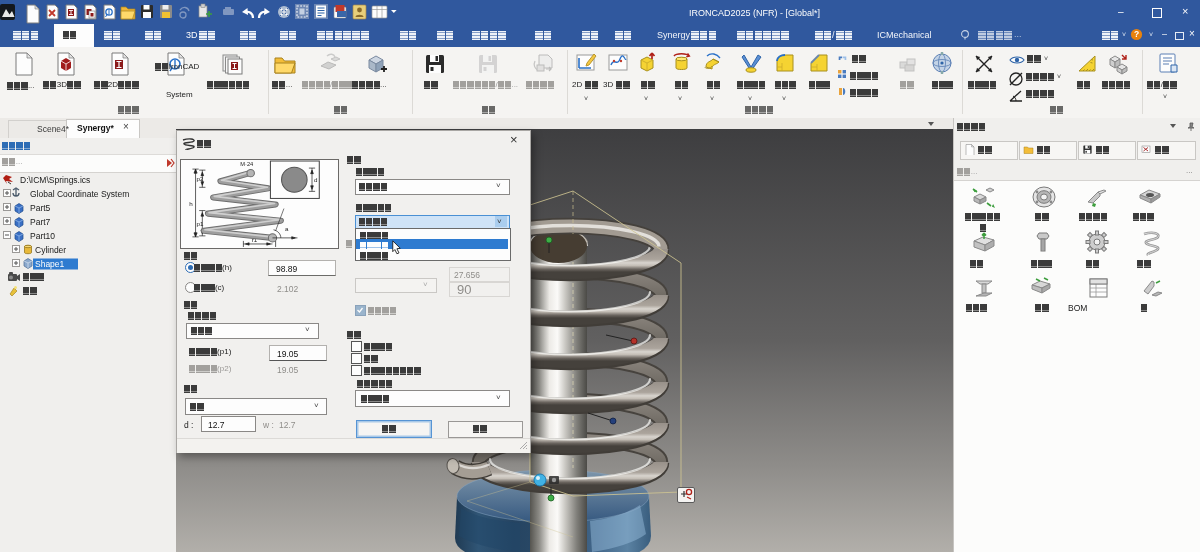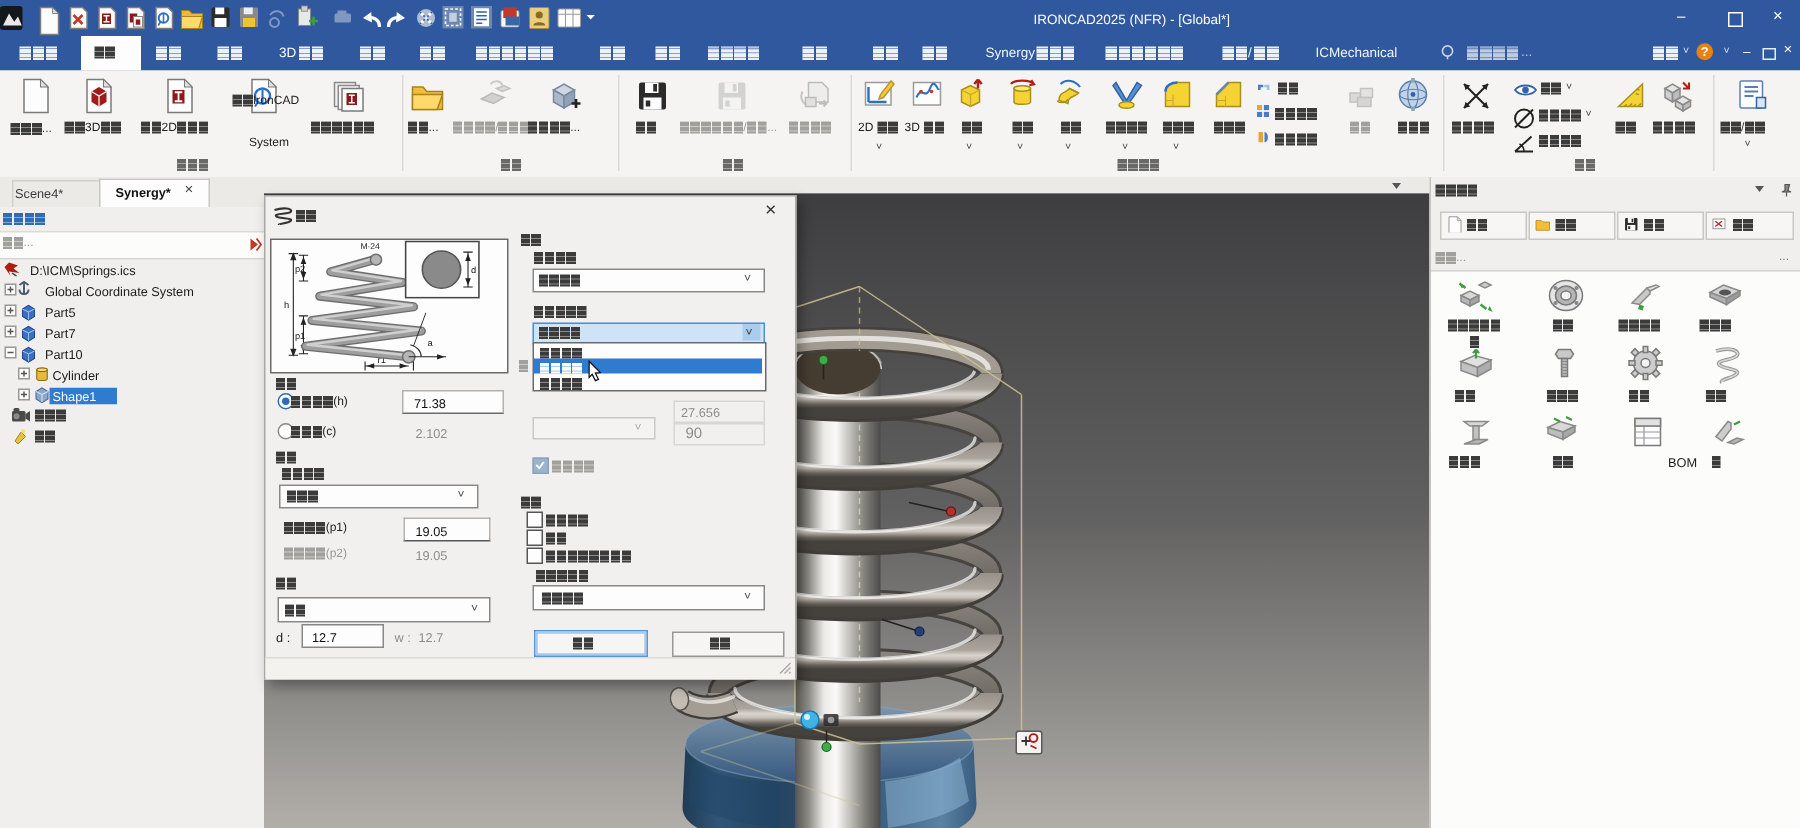--- a/index.html
+++ b/index.html
@@ -477,21 +477,21 @@
 <div class="t" style="left:678px;top:94px;font-size:7px;color:#444">˅</div>
 <div class="t" style="left:710px;top:94px;font-size:7px;color:#444">˅</div>
 <div class="t" style="left:748px;top:94px;font-size:7px;color:#444">˅</div>
 <div class="t" style="left:782px;top:94px;font-size:7px;color:#444">˅</div>
 
 <div class="a" style="left:0;top:118px;width:1200px;height:20px;background:#eceae7"></div>
 <div class="a" style="left:176px;top:129px;width:777px;height:423px;background:#414141" id="vpbg"></div>
 
 <div class="a" style="left:8px;top:120px;width:58px;height:18px;background:#eceae7;border:1px solid #d2d0cd;border-bottom:none"></div>
 <div class="a" style="left:66px;top:119px;width:72px;height:19px;background:#fdfdfd;border:1px solid #c9c7c4;border-bottom:none"></div>
-<div class="t" style="left:10px;top:124px;color:#3a3a3a">Scene4*</div>
+<div class="t" style="left:37px;top:124px;color:#3a3a3a">Scene4*</div>
 <div class="t" style="left:77px;top:123px;font-weight:bold;color:#111">Synergy*</div>
 <div class="t" style="left:123px;top:122px;font-size:10px;color:#444">×</div>
 
 <div class="a" style="left:0;top:138px;width:176px;height:414px;background:#f0efed;border-right:1px solid #c6c4c1"></div>
 <div class="a" style="left:2px;top:142px"><i class="z" style="width:28.1px;background:repeating-linear-gradient(0deg,transparent 0 1.2px,rgba(248,248,246,.42) 1.2px 1.9px,transparent 1.9px 3.4px),repeating-linear-gradient(90deg,#2e6db5 0 6.3px,rgba(0,0,0,0) 6.3px 7.2px)"></i></div>
 <div class="a" style="left:0px;top:154px;width:176px;height:17px;background:#fcfcfb;border-top:1px solid #dddbd8;border-bottom:1px solid #d5d3d0"></div>
 <div class="a" style="left:2px;top:158px"><i class="zg" style="width:13.7px"></i><span style="font-size:8px;color:#9a9a9a">...</span></div>
 <svg class="a" style="left:164px;top:157px" width="12" height="12" viewBox="0 0 12 12">
     <path d="M3 2l5 4-5 4z" fill="#c0392b"></path>
     <path d="M7 2l3 4-3 4" fill="none" stroke="#c0392b" stroke-width="1.2"></path>
@@ -833,21 +833,21 @@
 <div class="a" style="left:980px;top:224px"><i class="z" style="width:6.3px"></i></div>
 <div class="a" style="left:1035px;top:213px"><i class="z" style="width:13.7px"></i></div>
 <div class="a" style="left:1079px;top:213px"><i class="z" style="width:28.1px"></i></div>
 <div class="a" style="left:1133px;top:213px"><i class="z" style="width:20.9px"></i></div>
 <div class="a" style="left:970px;top:260px"><i class="z" style="width:13.7px"></i></div>
 <div class="a" style="left:1031px;top:260px"><i class="z" style="width:20.9px"></i></div>
 <div class="a" style="left:1086px;top:260px"><i class="z" style="width:13.7px"></i></div>
 <div class="a" style="left:1137px;top:260px"><i class="z" style="width:13.7px"></i></div>
 <div class="a" style="left:966px;top:304px"><i class="z" style="width:20.9px"></i></div>
 <div class="a" style="left:1035px;top:304px"><i class="z" style="width:13.7px"></i></div>
-<div class="t" style="left:1112px;top:302.5px;font-size:8.5px;color:#222">BOM</div>
+<div class="t" style="left:1068px;top:302.5px;font-size:8.5px;color:#222">BOM</div>
 <div class="a" style="left:1141px;top:304px"><i class="z" style="width:6.3px"></i></div>
 
 <div class="a" id="dlg" style="left:176px;top:130px;width:353px;height:321px;background:#f1f0ee;border:1px solid #a9a7a4;box-shadow:3px 4px 8px rgba(0,0,0,.35)">
  <svg class="a" style="left:5px;top:7px" width="14" height="12" viewBox="0 0 14 12">
       <path d="M1 2c6-2 12-1 11 1s-11 1-10 3 11 1 10 3-9 2-8 3" fill="none" stroke="#333" stroke-width="1.4"></path>
     </svg>
  <div class="a" style="left:20px;top:9px"><i class="z" style="width:13.7px"></i></div>
  <div class="t" style="left:333px;top:4px;font-size:13px;color:#333;font-weight:400">×</div>
  <div class="a" style="left:3px;top:28px;width:157px;height:88px;background:#fdfdfd;border:1px solid #6b6967"></div>
  <svg class="a" style="left:4px;top:29px" width="157" height="88" viewBox="0 0 151 87" preserveAspectRatio="none">
@@ -885,21 +885,21 @@
         <path d="M126 10l1.3 3.5h-2.6zM126 29l1.3-3.5h-2.6z" fill="#222"></path>
       </g>
   <text x="128" y="22" font-size="6" fill="#222" font-family="Liberation Sans">d</text>
  </svg>
 
  <div class="a" style="left:7px;top:121px"><i class="z" style="width:13.7px"></i></div>
  <div class="a" style="left:8px;top:131px;width:9px;height:9px;border-radius:50%;border:1px solid #2e6db5;background:#fdfdfd"></div>
  <div class="a" style="left:10.8px;top:133.8px;width:5.4px;height:5.4px;border-radius:50%;background:#2e6db5"></div>
  <div class="a" style="left:17px;top:133px"><i class="z" style="width:28.1px"></i><span style="font-size:8px;color:#222;vertical-align:middle">(h)</span></div>
  <div class="a" style="left:91px;top:129px;width:66px;height:14px;background:#fdfdfd;border:1px solid #b3b1ae;border-bottom:1px solid #6b6b68"></div>
- <div class="t" style="left:99px;top:132.5px;font-size:8.5px;color:#111">71.38</div>
+ <div class="t" style="left:99px;top:132.5px;font-size:8.5px;color:#111">98.89</div>
  <div class="a" style="left:8px;top:151px;width:9px;height:9px;border-radius:50%;border:1px solid #8a8886;background:#fdfdfd"></div>
  <div class="a" style="left:17px;top:153px"><i class="z" style="width:20.9px"></i><span style="font-size:8px;color:#222;vertical-align:middle">(c)</span></div>
  <div class="t" style="left:100px;top:152.5px;font-size:8.5px;color:#8f8d8a">2.102</div>
  <div class="a" style="left:7px;top:170px"><i class="z" style="width:13.7px"></i></div>
  <div class="a" style="left:11px;top:181px"><i class="z" style="width:28.1px"></i></div>
  <div class="a" style="left:9px;top:192px;width:131px;height:14px;background:#fdfdfd;border:1px solid #8a8886"></div>
  <div class="a" style="left:14px;top:196px"><i class="z" style="width:20.9px"></i></div>
  <div class="t" style="left:128px;top:194px;font-size:8px;color:#444">˅</div>
  <div class="a" style="left:12px;top:217px"><i class="z" style="width:28.1px"></i><span style="font-size:8px;color:#222;vertical-align:middle">(p1)</span></div>
  <div class="a" style="left:92px;top:214px;width:56px;height:14px;background:#fdfdfd;border:1px solid #b3b1ae;border-bottom:1px solid #555"></div>
@@ -933,21 +933,21 @@
  <div class="a" style="left:183px;top:110.5px"><i class="zw" style="width:28.1px"></i></div>
  <div class="a" style="left:183px;top:121px"><i class="z" style="width:28.1px"></i></div>
  <svg class="a" style="left:214px;top:109px" width="11" height="15" viewBox="0 0 13 18">
       <path d="M2 1l9 9-4 .5 2.5 5-2.5 1-2.5-5L2 14z" fill="#fdfdfd" stroke="#111" stroke-width="1"></path>
     </svg>
  <div class="a" style="left:272px;top:136px;width:59px;height:13px;border:1px solid #d8d6d3"></div>
  <div class="t" style="left:277px;top:139px;font-size:8.5px;color:#8f8d8a">27.656</div>
  <div class="a" style="left:178px;top:147px;width:80px;height:13px;background:#f4f3f1;border:1px solid #cac8c5"></div>
  <div class="t" style="left:246px;top:149px;font-size:8px;color:#aaa">˅</div>
  <div class="a" style="left:272px;top:151px;width:59px;height:13px;border:1px solid #d8d6d3"></div>
- <div class="t" style="left:280px;top:154px;font-size:10px;color:#8f8d8a">90</div>
+ <div class="t" style="left:280px;top:154px;font-size:13px;color:#8f8d8a">90</div>
  <div class="a" style="left:178px;top:174px;width:9px;height:9px;background:#9ab4cc;border:1px solid #8aa2ba"></div>
  <svg class="a" style="left:179px;top:175px" width="8" height="8" viewBox="0 0 8 8">
       <path d="M1.5 4l2 2 3-4" fill="none" stroke="#fdfdfd" stroke-width="1.3"></path>
     </svg>
  <div class="a" style="left:191px;top:176px"><i class="zg" style="width:28.1px"></i></div>
  <div class="a" style="left:170px;top:200px"><i class="z" style="width:13.7px"></i></div>
  <div class="a" style="left:174px;top:210px;width:9px;height:9px;background:#fdfdfd;border:1px solid #555"></div>
  <div class="a" style="left:187px;top:212px"><i class="z" style="width:28.1px"></i></div>
  <div class="a" style="left:174px;top:222px;width:9px;height:9px;background:#fdfdfd;border:1px solid #555"></div>
  <div class="a" style="left:187px;top:224px"><i class="z" style="width:13.7px"></i></div>

